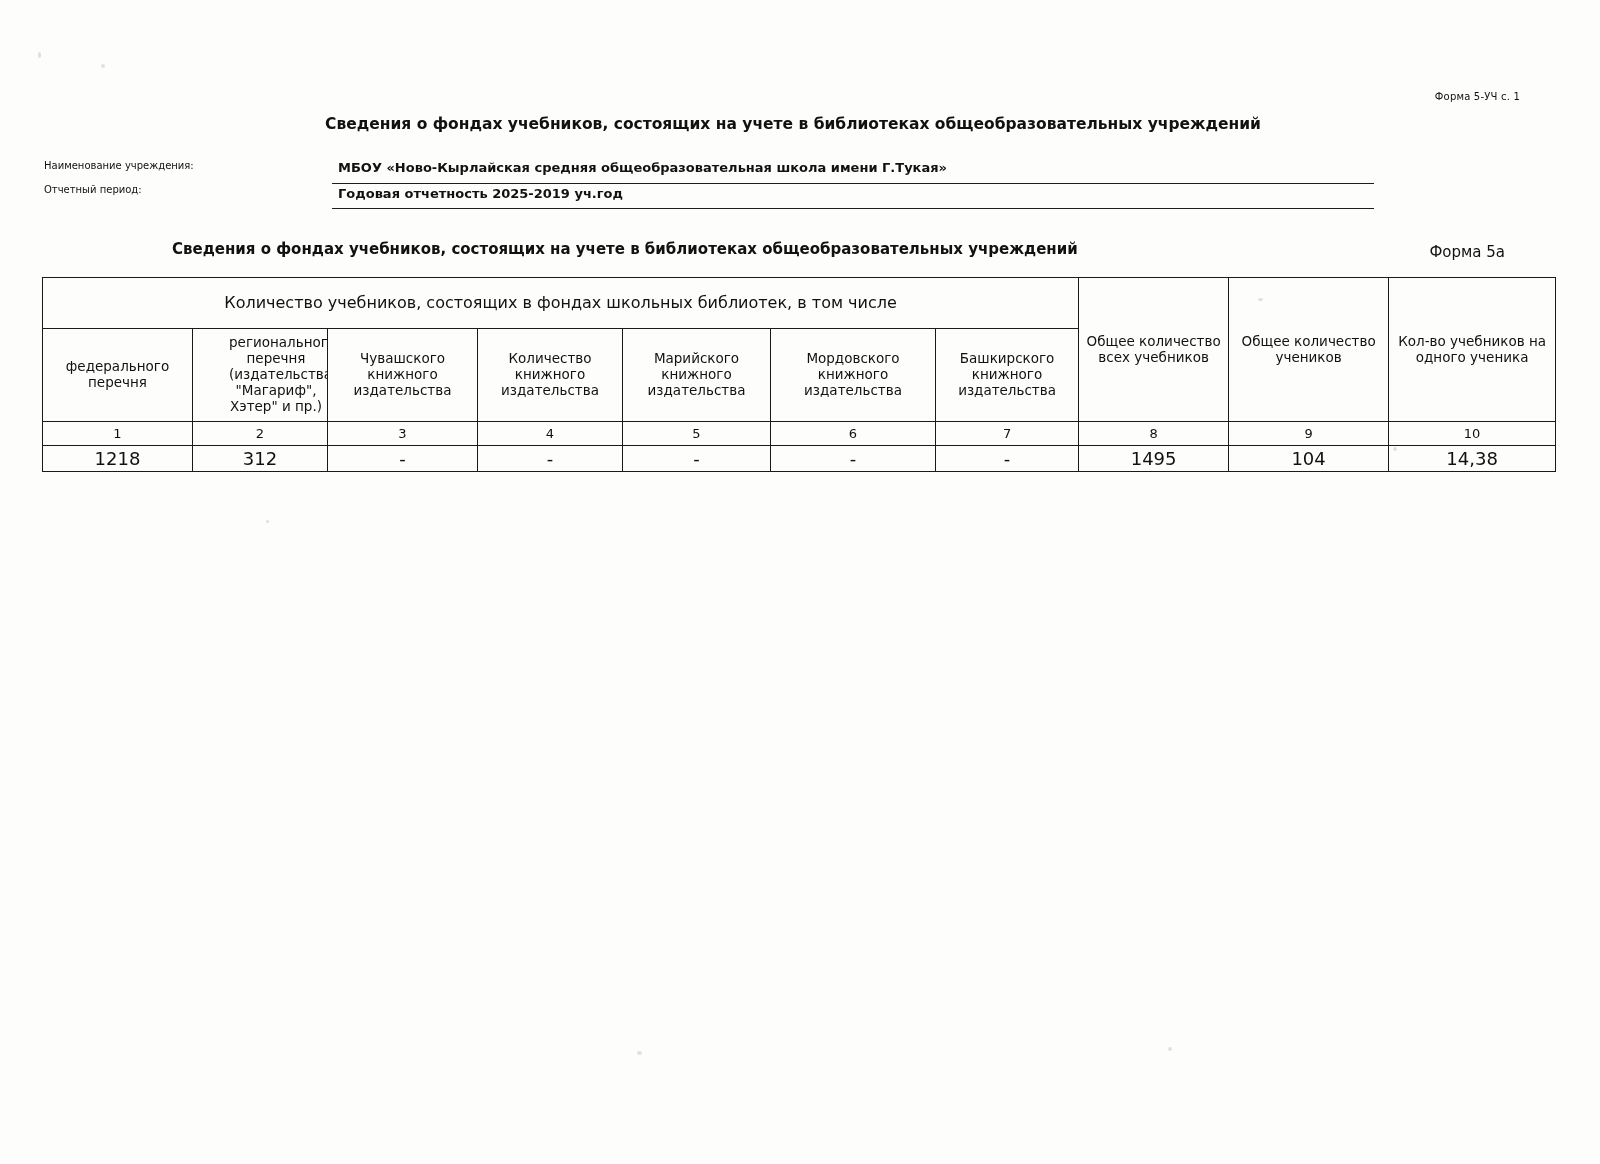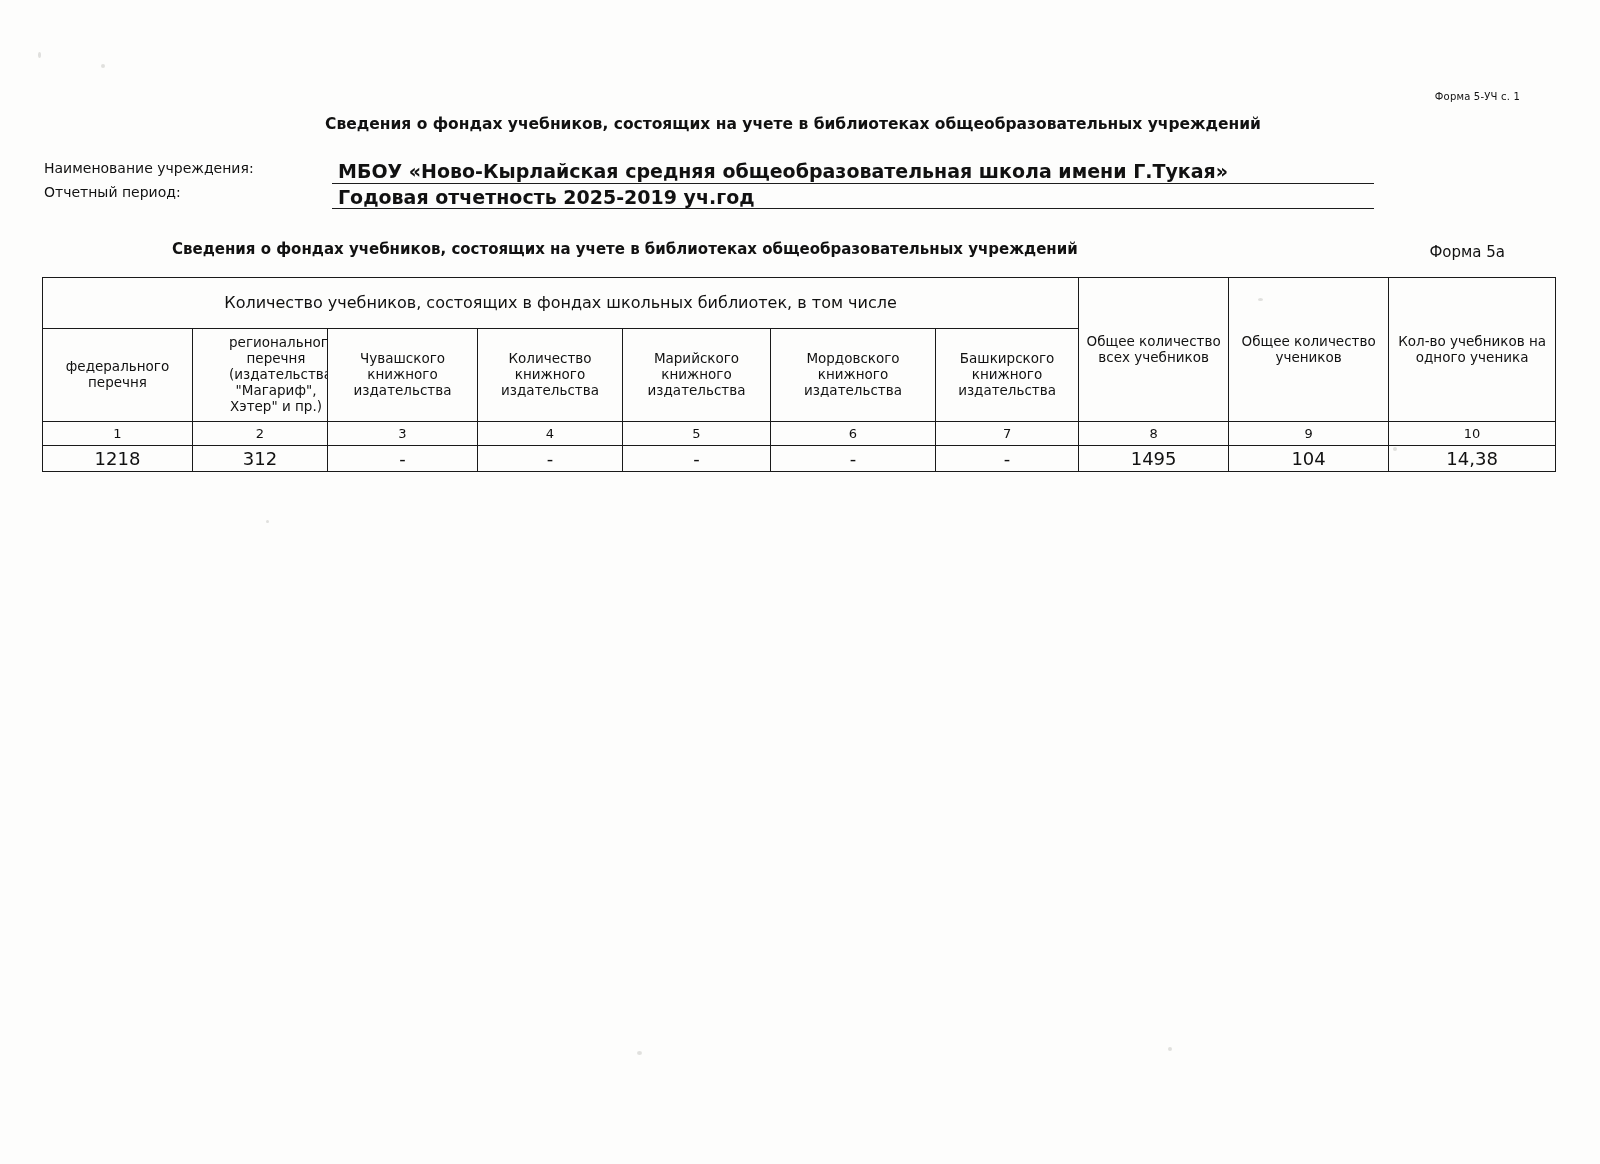--- a/index.html
+++ b/index.html
@@ -45,29 +45,29 @@
     left: 325px;
     top: 115px;
     font-size: 15.5px;
     font-weight: bold;
     white-space: nowrap;
   }
 
   .field-row {
     position: absolute;
     left: 44px;
-    font-size: 14px;
+    font-size: 10px;
     white-space: nowrap;
   }
   .field-row.r1 { top: 160px; }
   .field-row.r2 { top: 184px; }
 
   .field-value {
     position: absolute;
-    font-size: 19px;
+    font-size: 13px;
     font-weight: bold;
     white-space: nowrap;
   }
   .field-value.v1 { left: 338px; top: 160px; }
   .field-value.v2 { left: 338px; top: 186px; }
 
   .underline {
     position: absolute;
     left: 332px;
     width: 1042px;

